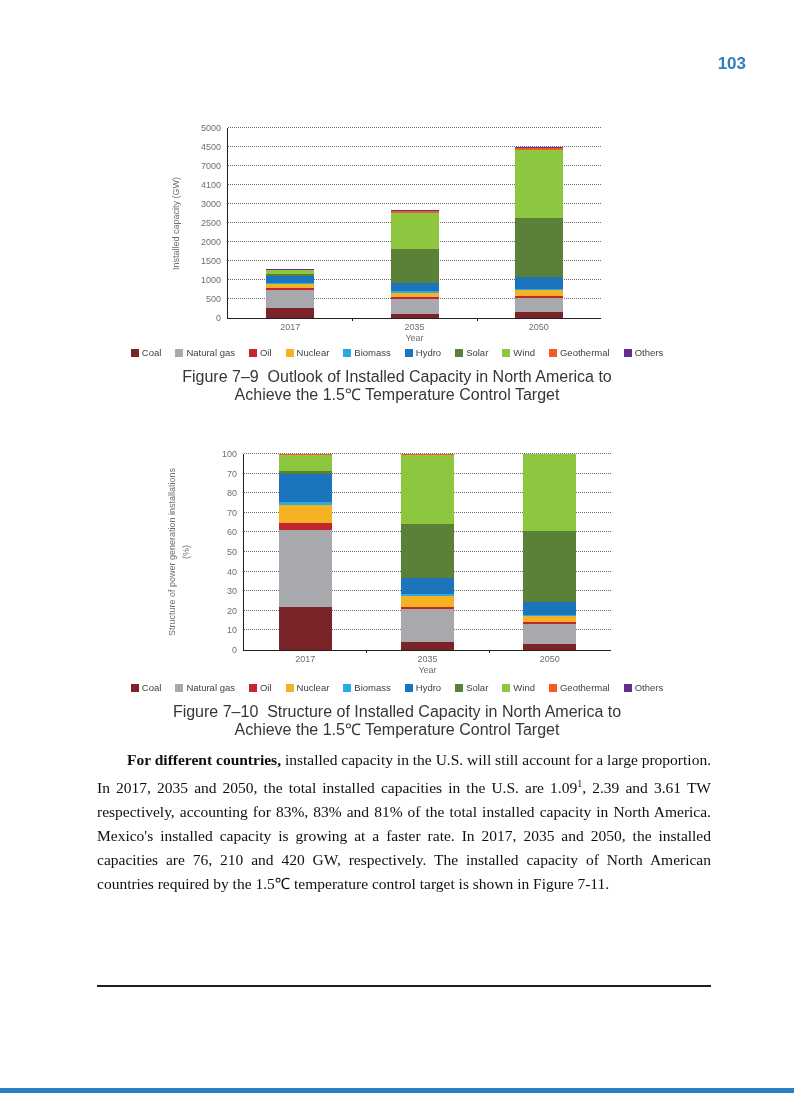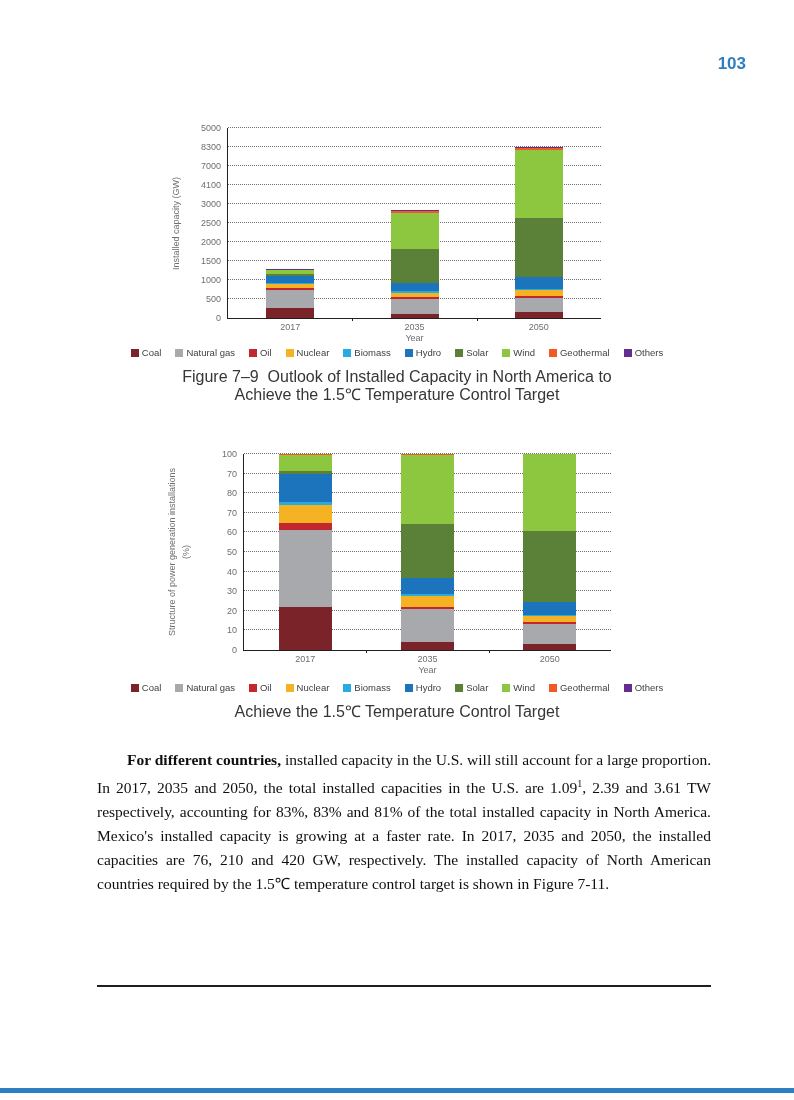--- a/index.html
+++ b/index.html
@@ -59,21 +59,21 @@
       <div class="gridline" style="bottom: 100%;"></div>
       <div class="ytick" style="bottom: 0%;">0</div>
       <div class="ytick" style="bottom: 10%;">500</div>
       <div class="ytick" style="bottom: 20%;">1000</div>
       <div class="ytick" style="bottom: 30%;">1500</div>
       <div class="ytick" style="bottom: 40%;">2000</div>
       <div class="ytick" style="bottom: 50%;">2500</div>
       <div class="ytick" style="bottom: 60%;">3000</div>
       <div class="ytick" style="bottom: 70%;">4100</div>
       <div class="ytick" style="bottom: 80%;">7000</div>
-      <div class="ytick" style="bottom: 90%;">8300</div>
+      <div class="ytick" style="bottom: 90%;">4500</div>
       <div class="ytick" style="bottom: 100%;">5000</div>
       <div class="bar" style="left: 38.1667px; width: 48px;">
         <div class="seg" style="bottom: 0px; height: 9.88px; background: rgb(122, 35, 40);"></div>
         <div class="seg" style="bottom: 9.88px; height: 18.24px; background: rgb(167, 169, 172);"></div>
         <div class="seg" style="bottom: 28.12px; height: 2.28px; background: rgb(193, 39, 45);"></div>
         <div class="seg" style="bottom: 30.4px; height: 4.18px; background: rgb(245, 179, 36);"></div>
         <div class="seg" style="bottom: 34.58px; height: 0.76px; background: rgb(41, 171, 226);"></div>
         <div class="seg" style="bottom: 35.34px; height: 6.84px; background: rgb(28, 117, 188);"></div>
         <div class="seg" style="bottom: 42.18px; height: 2.09px; background: rgb(91, 128, 56);"></div>
         <div class="seg" style="bottom: 44.27px; height: 3.99px; background: rgb(141, 198, 63);"></div>
@@ -257,20 +257,21 @@
       <span class="legend-item">
         <span class="swatch" style="background: rgb(241, 90, 36);"></span>
         <span>Geothermal</span>
       </span>
       <span class="legend-item">
         <span class="swatch" style="background: rgb(102, 45, 145);"></span>
         <span>Others</span>
       </span>
     </div>
   <div class="caption" style="top:703px;">
+    <div>Figure 7–10&nbsp;&nbsp;Structure of Installed Capacity in North America to</div>
     <div>Achieve the 1.5℃ Temperature Control Target</div>
   </div>
 
   <p class="body-text"><b>For different countries,</b><span> installed capacity in the U.S. will still account for a large proportion. In 2017, 2035 and 2050, the total installed capacities in the U.S. are 1.09</span><sup>1</sup><span>, 2.39 and 3.61 TW respectively, accounting for 83%, 83% and 81% of the total installed capacity in North America. Mexico's installed capacity is growing at a faster rate. In 2017, 2035 and 2050, the installed capacities are 76, 210 and 420 GW, respectively. The installed capacity of North American countries required by the 1.5℃ temperature control target is shown in Figure 7-11.</span></p>
 
   <div class="footnote-rule"></div>
 
   <div class="bottom-bar"></div>
 </div>
 

